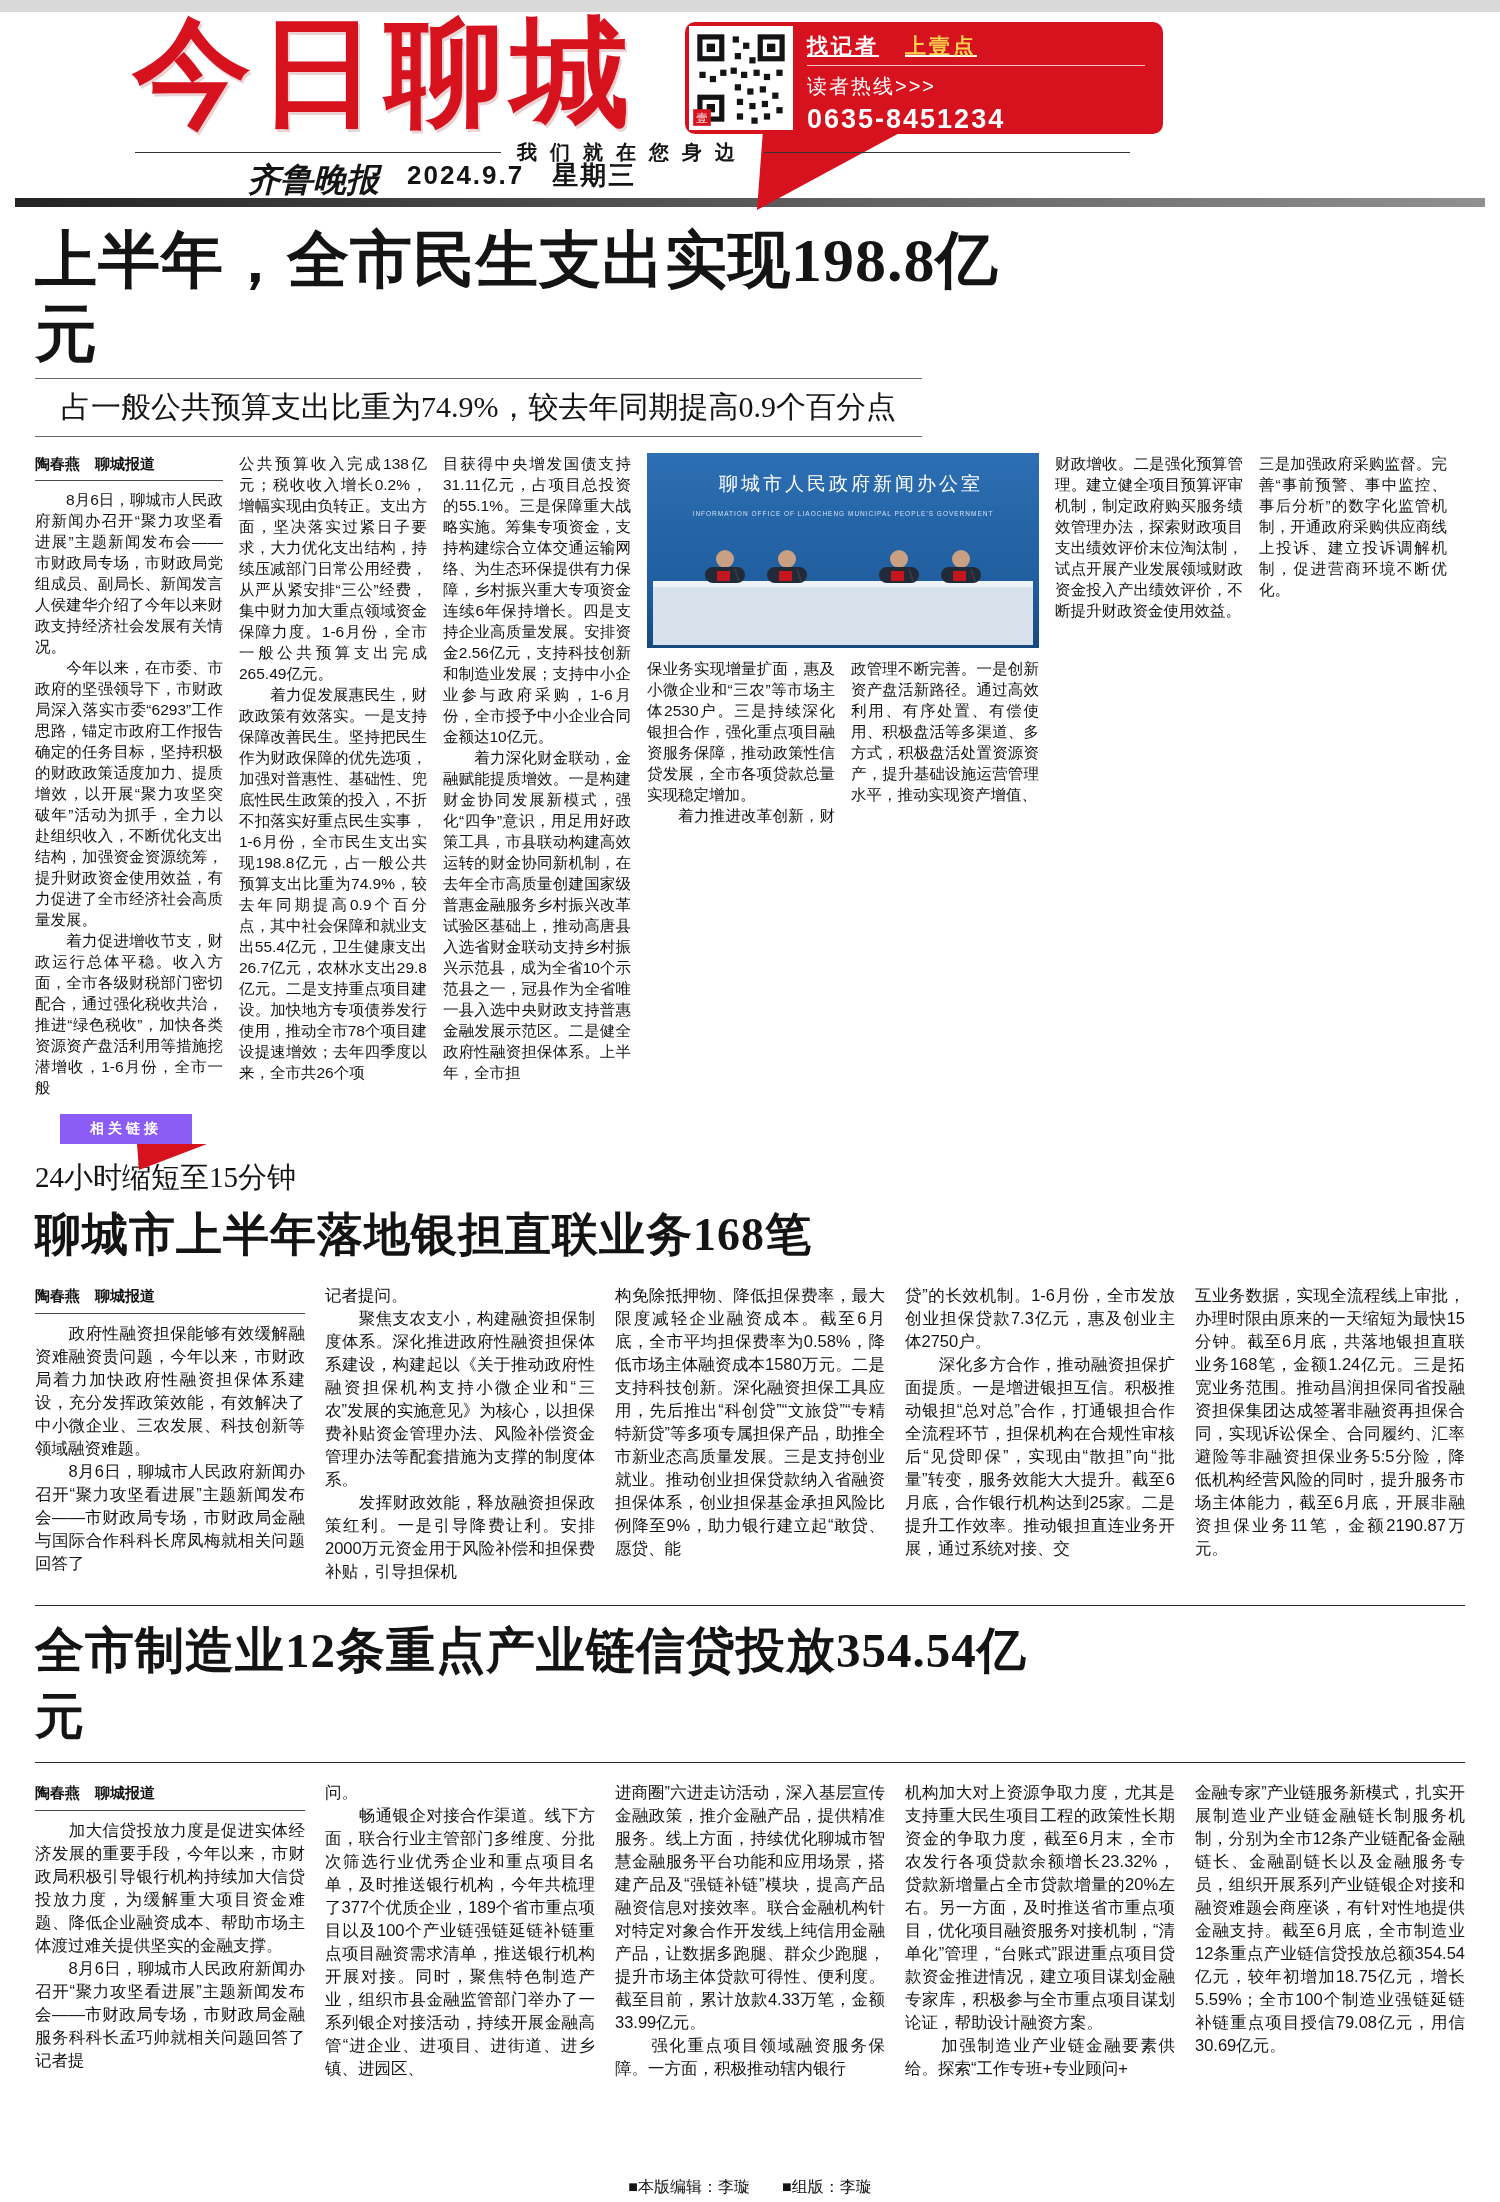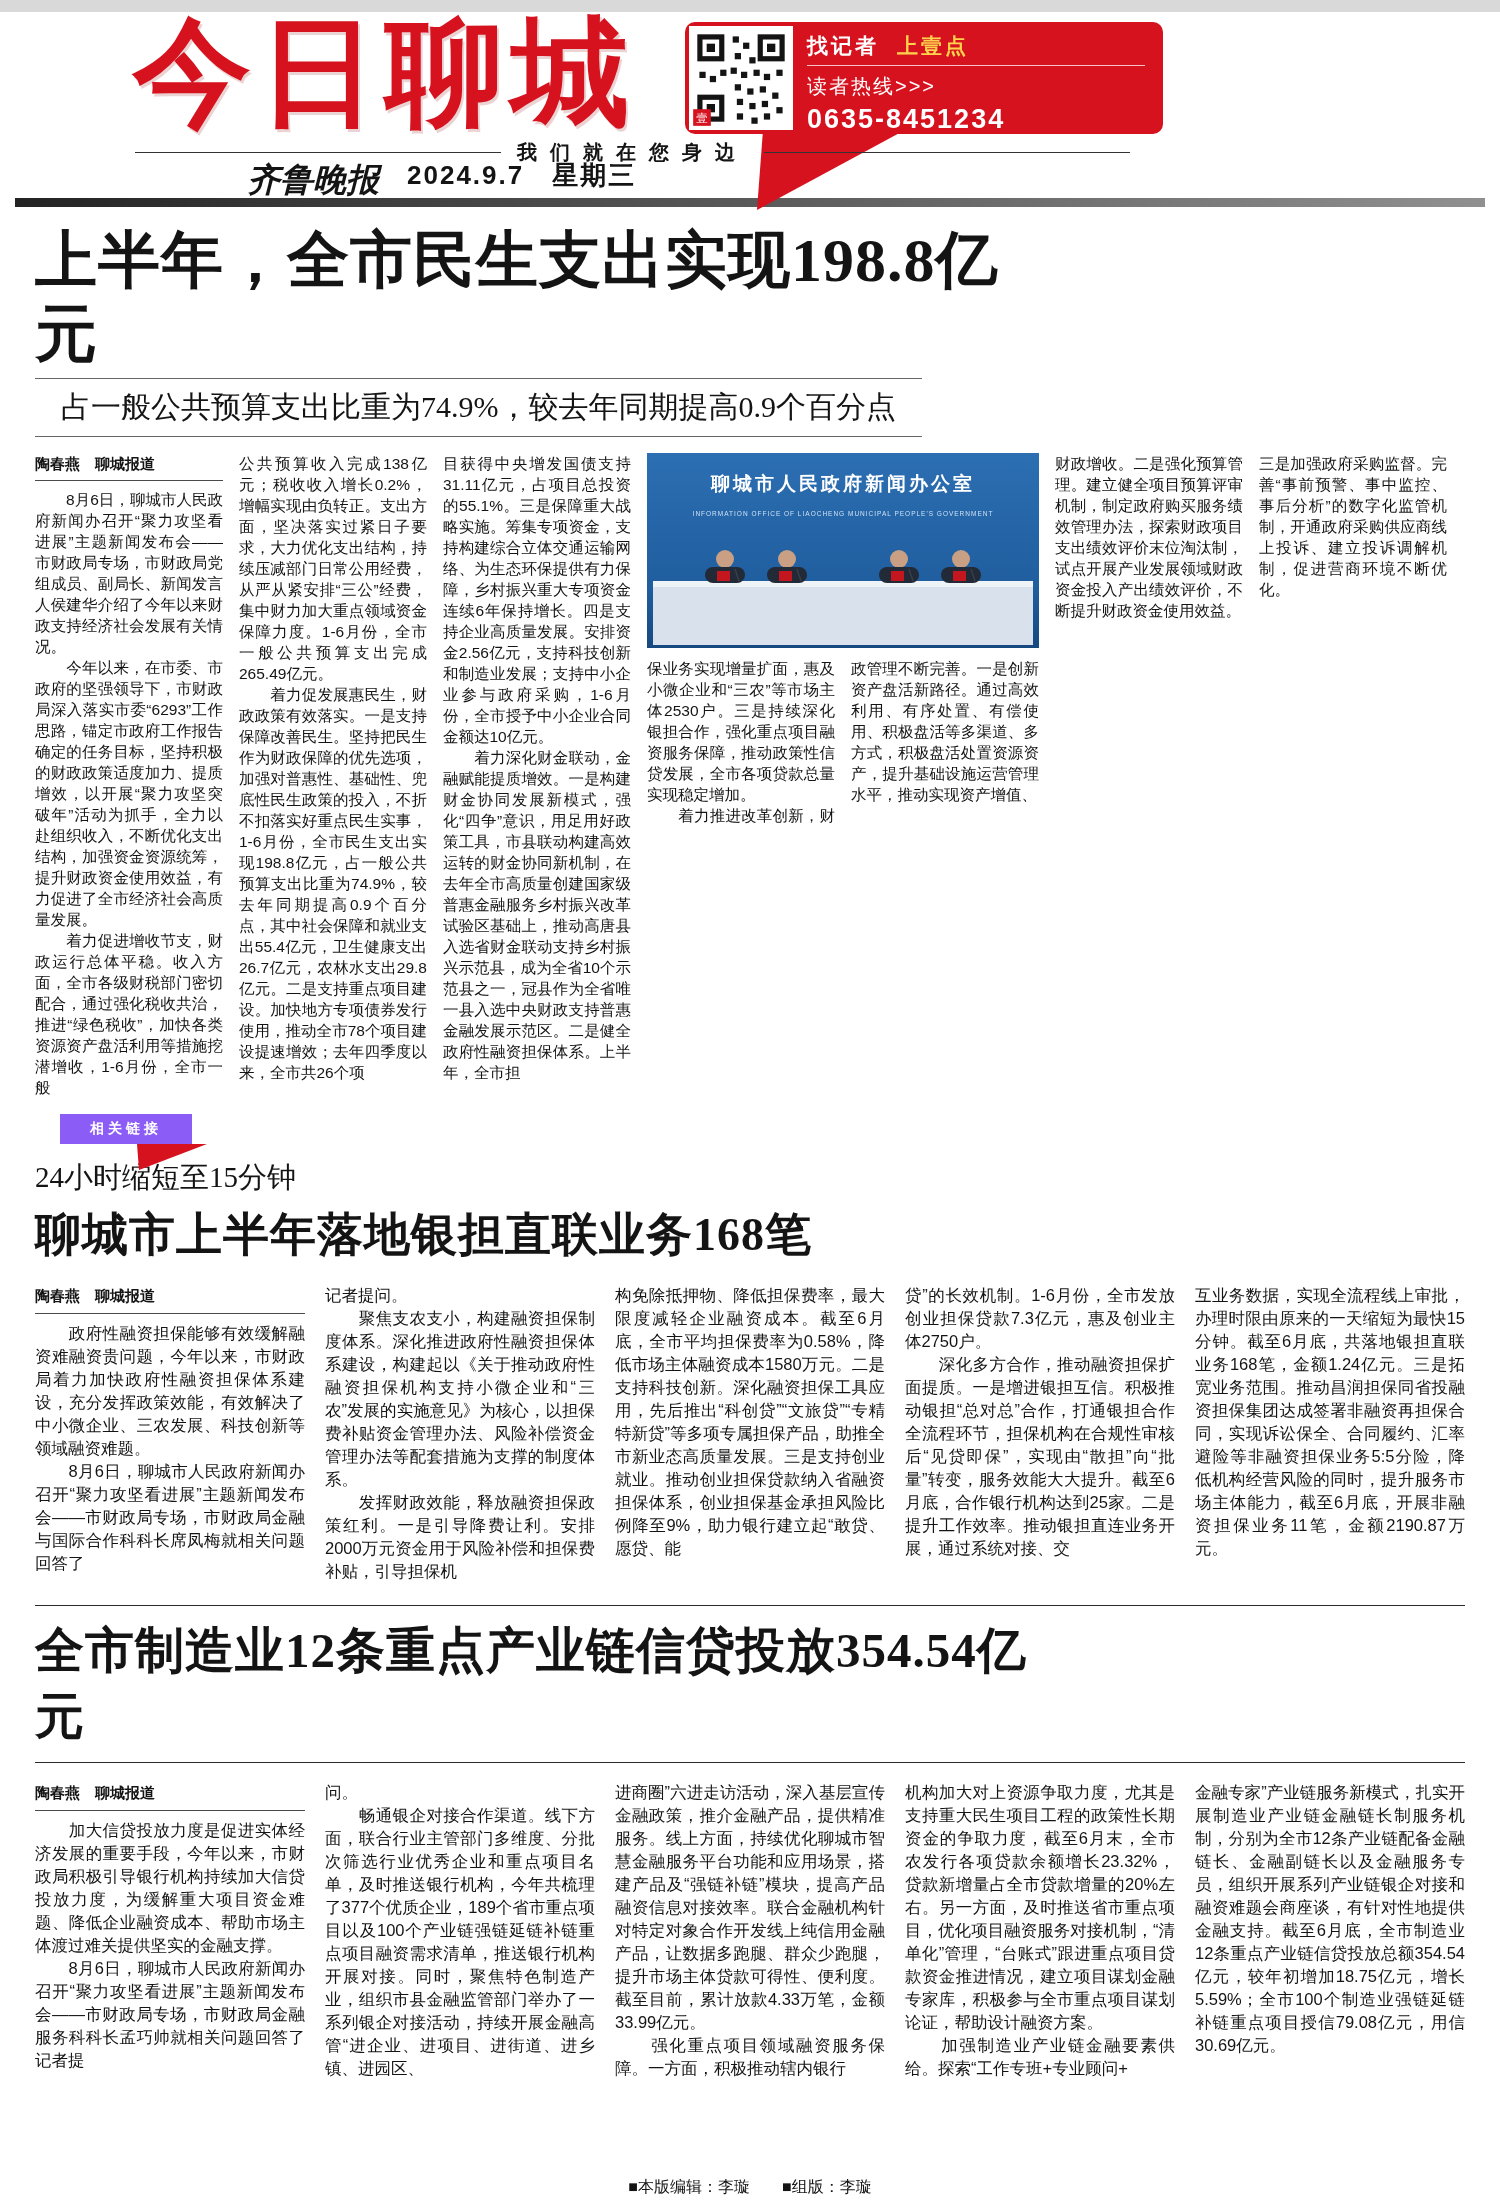--- a/index.html
+++ b/index.html
@@ -19,21 +19,21 @@
     text-shadow:2px 3px 0 rgba(150,10,10,.18);
   }
   .bubble {
     position:absolute; left:650px; top:4px; width:478px; height:112px;
     background:#d6121f; border-radius:10px; display:flex; padding:4px;
   }
   .qr-box { width:104px; height:104px; background:#fff; flex:none; position:relative; }
   .qr-box svg { width:100%; height:100%; display:block; }
   .bubble-text { flex:1; color:#fff; padding:6px 14px 0; }
   .b1 { font-size:21px; font-weight:bold; letter-spacing:3px;
-        border-bottom:1px solid rgba(255,255,255,.75); padding-bottom:5px; display:flex; gap:18px; }
+        border-bottom:1px solid rgba(255,255,255,.75); padding-bottom:5px; display:flex; gap:26px;text-decoration:underline; }
   .b1 .accent { color:#ffd24d; }
   .b2 { font-size:20px; margin-top:7px; letter-spacing:2px; }
   .b3 { font-size:27px; font-weight:bold; margin-top:4px; letter-spacing:2px; }
   .bubble-tail { position:absolute; left:72px; top:108px; width:148px; height:80px; }
   .slogan-row { position:absolute; left:100px; right:335px; top:121px; display:flex; align-items:center; gap:16px; }
   .slogan-row .rule { flex:1; height:1px; background:#333; }
   .slogan { font-size:20px; font-weight:bold; letter-spacing:13px; white-space:nowrap; }
   .date-row { position:absolute; left:212px; top:140px; display:flex; align-items:flex-start; gap:28px; }
   .paper-logo { font-family:"Liberation Serif", serif; font-style:italic; font-weight:900; font-size:33px; }
   .mast-date { font-size:26px; font-weight:bold; letter-spacing:2px; }
@@ -52,22 +52,22 @@
   .a1-subhead {
     display:inline-block; font-family:"Liberation Serif", serif; font-size:30px;
     padding:8px 26px; border-top:1px solid #666; border-bottom:1px solid #666;
   }
   .cols7 { display:flex; gap:16px; margin-top:16px; }
   .cols7 .col { width:188px; flex:none; font-size:15.5px; line-height:21px; }
   .cols7 .col-double { width:392px; }
   .twocol { column-count:2; column-gap:16px; }
   .photo { position:relative; width:392px; height:195px; margin-bottom:10px; overflow:hidden; }
   .photo svg { position:absolute; inset:0; width:100%; height:100%; }
-  .photo-title { position:absolute; top:20px; left:0; width:100%; text-align:center;
-                 color:#fff; font-size:19px; font-weight:bold; letter-spacing:3px; }
+  .photo-title { position:absolute; top:20px; left:8px; width:100%; text-align:center;
+                 color:#fff; font-size:19px; font-weight:normal; letter-spacing:3px; }
   .photo-sub { position:absolute; top:50px; left:0; width:100%; text-align:center;
                color:#cfe0f2; font-size:6.5px; letter-spacing:1px; }
   
   .article2 { flex:none; margin-top:16px; }
   .related-tag { position:relative; display:inline-block; margin-left:25px;
                  background:#8b5cf6; color:#fff; font-weight:bold; font-size:14px;
                  letter-spacing:4px; padding:6px 30px; }
   .tag-tail { position:absolute; left:58%; top:100%; width:70px; height:26px; }
   .a2-kicker { font-family:"Liberation Serif", serif; font-size:29px; margin-top:14px; }
   .a2-headline { font-family:"Liberation Serif", serif; font-weight:900; font-size:46px; margin-top:6px; letter-spacing:1px; }

